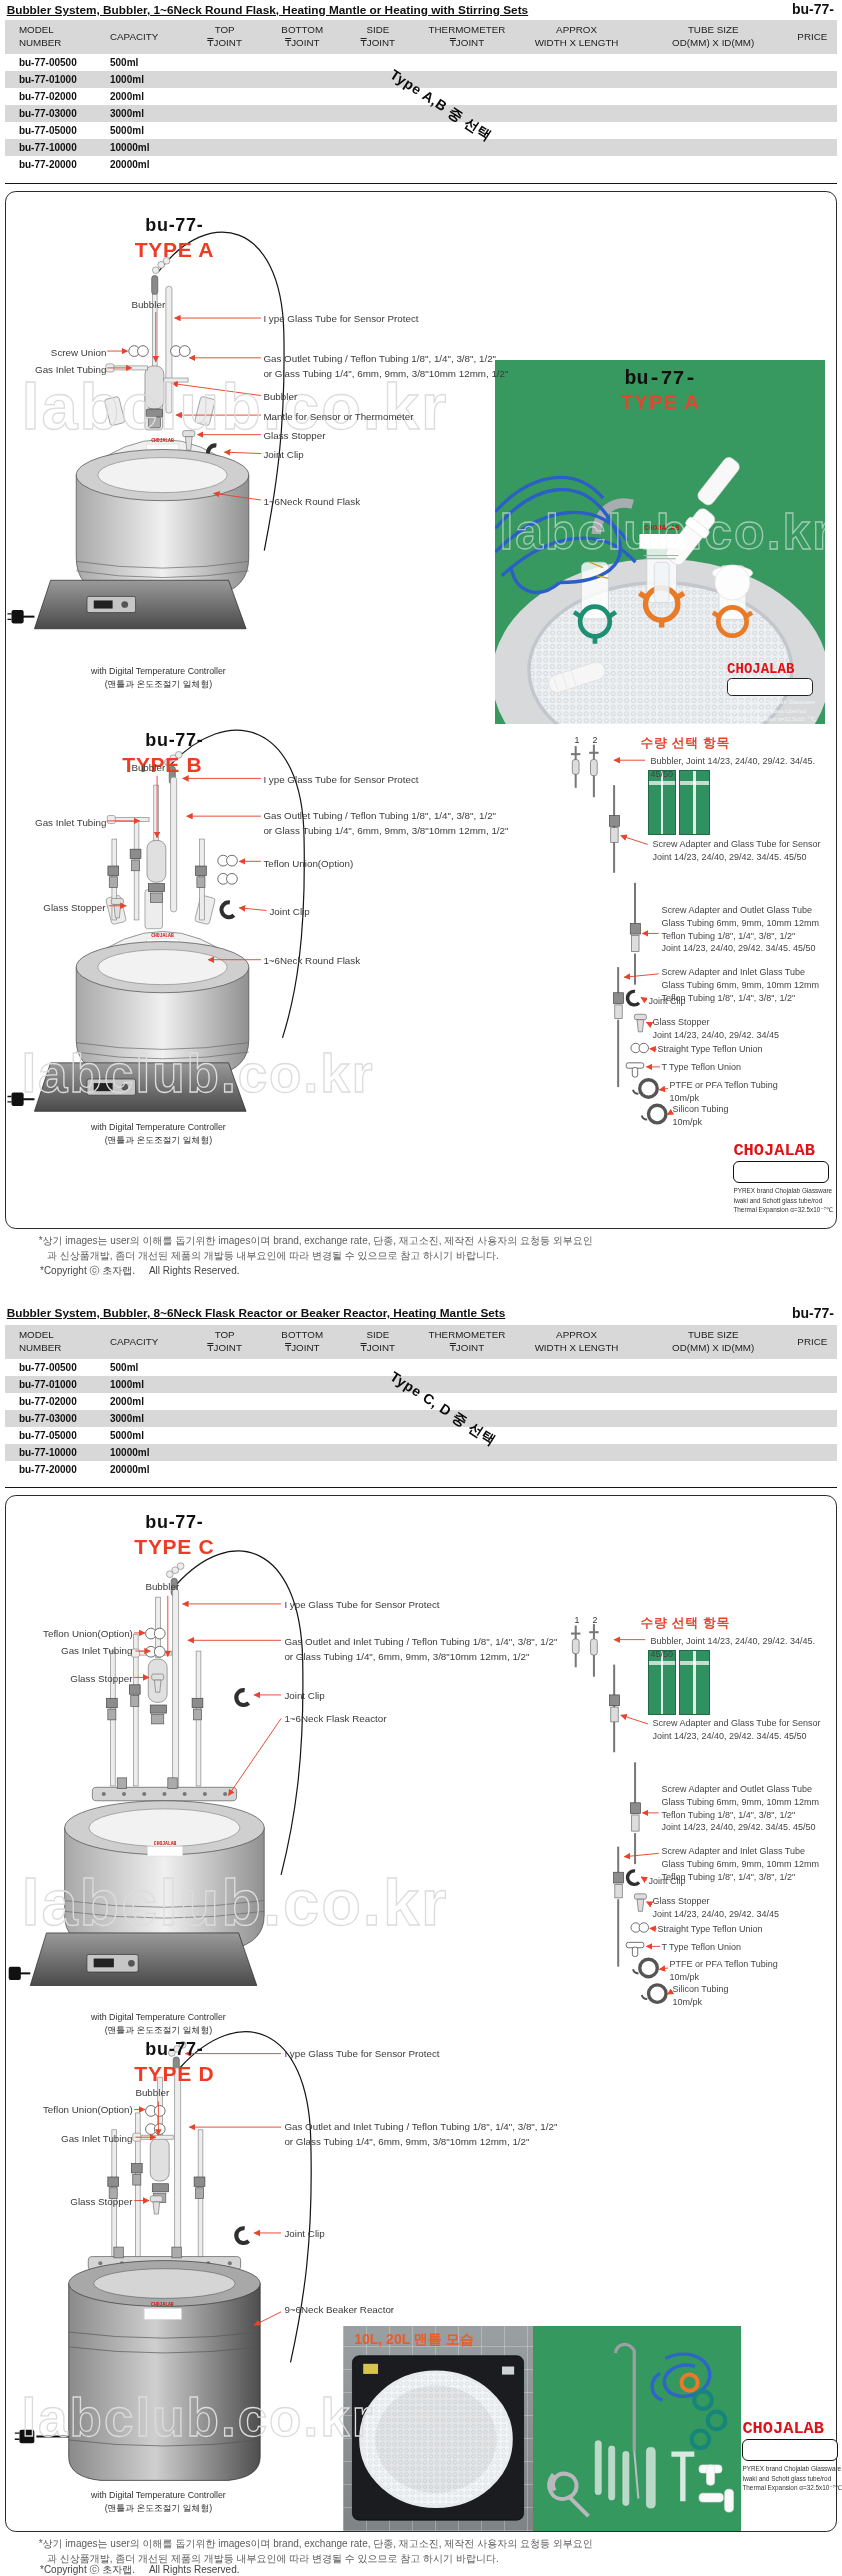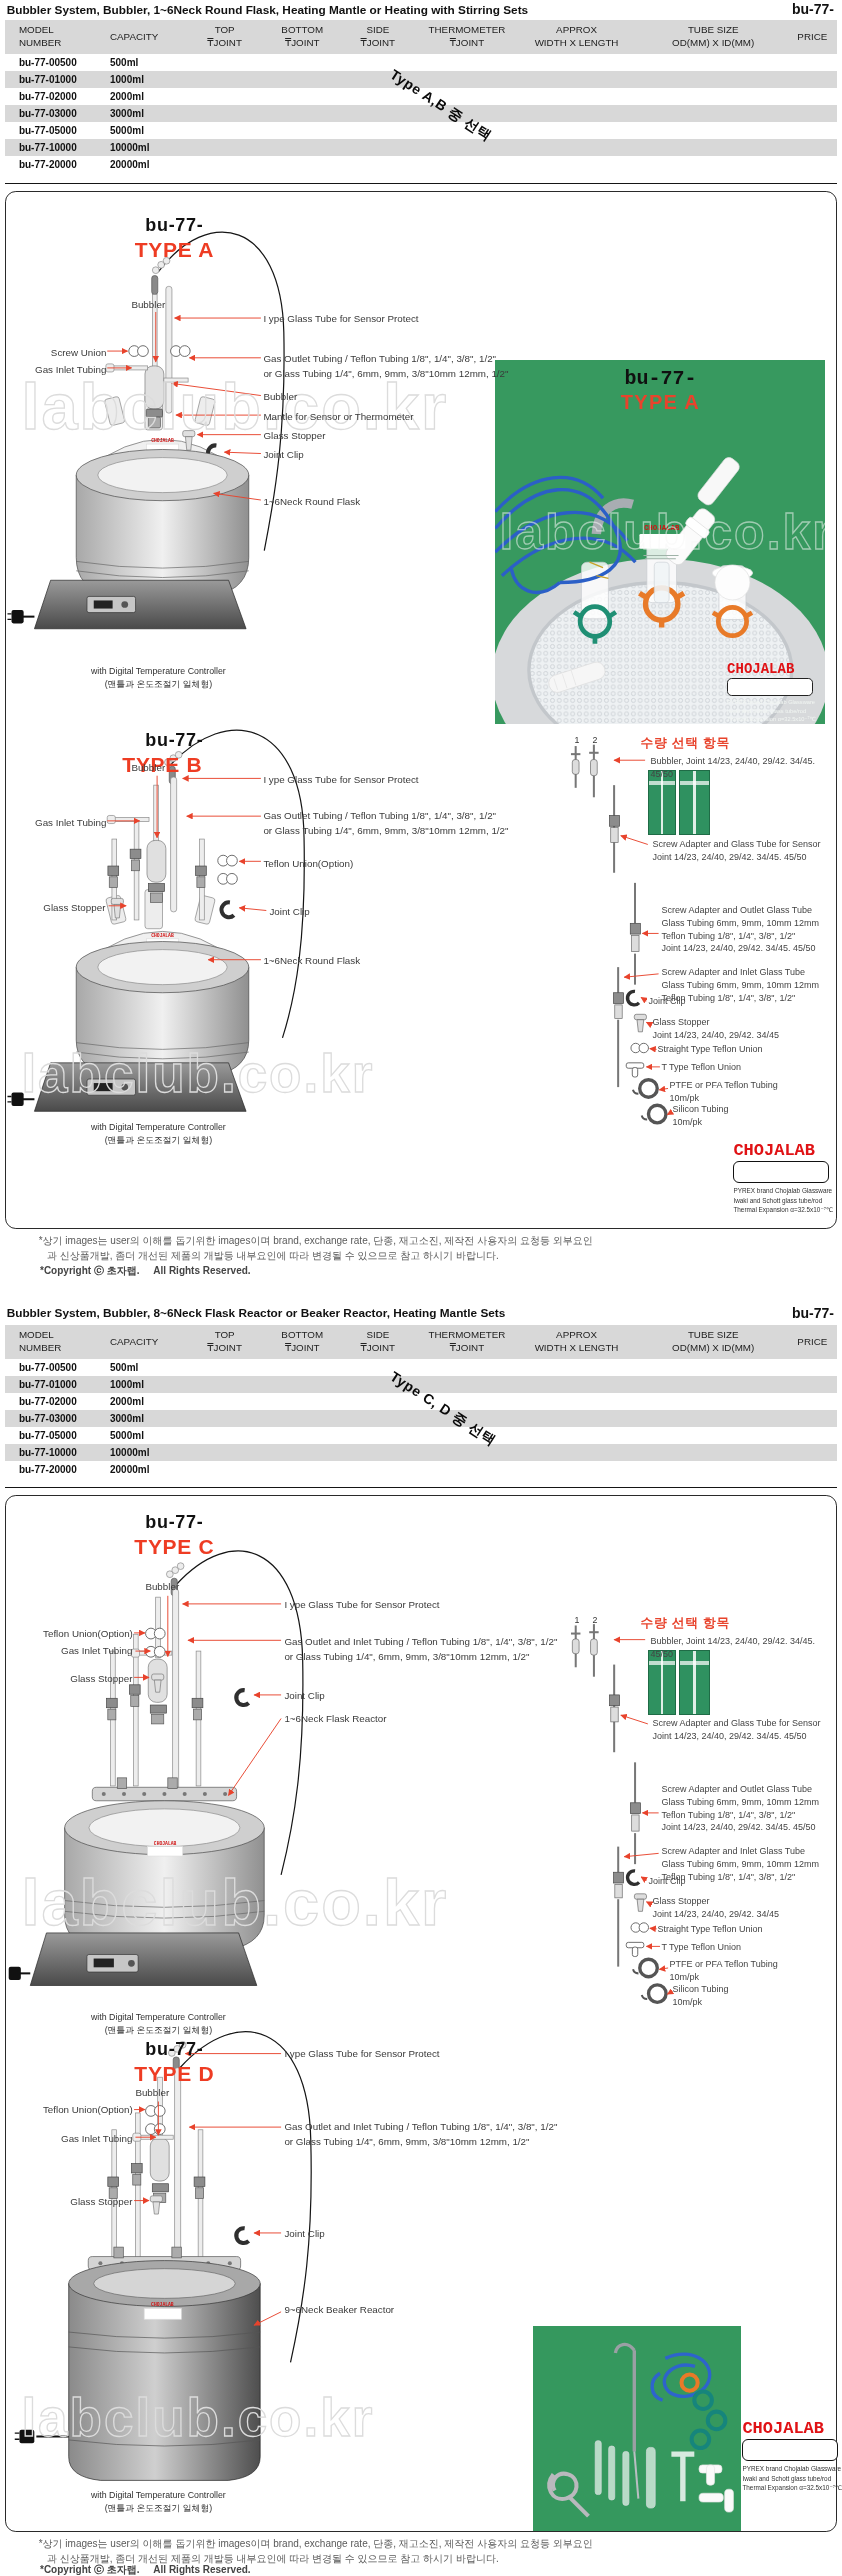--- a/index.html
+++ b/index.html
@@ -1,20 +1,20 @@
 <!DOCTYPE html>
 <html style="font-size:10.8px"><head>
 <meta charset="utf-8">
 <style>
   * { margin:0; padding:0; box-sizing:border-box; }
   body { background:#fff; font-family:"Liberation Sans","DejaVu Sans",sans-serif; }
   .page { position:relative; width:842px; height:2576px; background:#fff; overflow:hidden; }
 
   
-  .sec-title { position:absolute; left:6.7px; font-size:11.8px; font-weight:bold; color:#111; letter-spacing:0; }
+  .sec-title { position:absolute; left:6.7px; font-size:11.8px; font-weight:bold; color:#111; letter-spacing:0;text-decoration:underline; }
   .sec-code  { position:absolute; right:8px; font-size:14px; font-weight: bold; color:#111; }
 
   
   table.spec { position:absolute; left:5.4px; width:832px; border-collapse:collapse; table-layout:fixed; }
   table.spec th { background:#d8d8d8; font-weight:normal; font-size:9.8px; color:#222;
                   white-space:pre-line; line-height:1.32; height:34px; vertical-align:middle;
                   text-align:center; font-family:"Liberation Sans","DejaVu Sans",sans-serif; }
   table.spec th.l { text-align:left; padding-left:13.5px; }
   table.spec td { height:17px; font-size:10px; font-weight:bold; color:#111; padding-left:13.5px; }
   table.spec tbody tr:nth-child(even) td { background:#d8d8d8; }
@@ -60,21 +60,21 @@
   .photoDark { position:absolute; left:337px; top:830px; width:190px; height:205px; overflow:hidden; z-index:3;
                background-color:#8e9294;
                background-image:
                  repeating-linear-gradient(0deg, rgba(255,255,255,.25) 0 0.7px, transparent 0.7px 23px),
                  repeating-linear-gradient(90deg, rgba(255,255,255,.25) 0 0.7px, transparent 0.7px 23px),
                  linear-gradient(180deg,#9aa0a2,#7e8486); }
   .photoDark .capt { position:absolute; left:10.8px; top:5.4px; font-size:14px; font-weight:bold; color:#ee5a24; z-index:4; white-space:nowrap; }
   .photoGreen { position:absolute; left:527px; top:830px; width:208px; height:205px; background:#35985e; overflow:hidden; z-index:3; }
 
   .footline { position:absolute; font-size:10px; color:#5a5a5a; white-space:pre-wrap; z-index:2;margin-left:32px; }
-  .footline.c { color:#444;font-weight:bold; }
+  .footline.c { color:#444; }
 
   svg.overlay { position:absolute; left:0; top:0; z-index:2; }
   .glass  { fill:#ededed; stroke:#888; stroke-width:1; }
   .glass2 { fill:#e0e0e0; stroke:#777; stroke-width:1; }
   .glass3 { fill:#f0f0f0; stroke:#666; stroke-width:1; }
   .metal  { fill:#8c8c8c; stroke:#444; stroke-width:1; }
   .metal2 { fill:#ababab; stroke:#555; stroke-width:1; }
   .outline circle, .outline rect { fill:#fff; stroke:#666; stroke-width:1.4; }
   .cable { fill:none; stroke:#151515; stroke-width:1.8; }
   .tube  { stroke:#777; stroke-width:3; fill:none; }
@@ -912,20 +912,36 @@
     <div class="pitem" style="left:642px; top:379px;">Joint Clip</div>
     <div class="pitem" style="left:646px; top:399px;">Glass Stopper
 Joint 14/23, 24/40, 29/42. 34/45</div>
     <div class="pitem" style="left:651px; top:427px;">Straight Type Teflon Union</div>
     <div class="pitem" style="left:655px; top:445px;">T Type Teflon Union</div>
     <div class="pitem" style="left:663px; top:462px;">PTFE or PFA Teflon Tubing
 10m/pk</div>
     <div class="pitem" style="left:666px; top:487px;">Silicon Tubing
 10m/pk</div>
 
+    <div class="photoDark">
+      <div class="capt">10L, 20L 맨틀 모습</div>
+      <svg width="190" height="205" viewBox="0 0 282 304" style="position:absolute;left:0;top:0;">
+        <defs>
+          <pattern id="meshD2" width="9" height="9" patternUnits="userSpaceOnUse">
+            <rect width="9" height="9" fill="#f2f4f6"></rect>
+            <circle cx="4.5" cy="4.5" r="2.6" fill="none" stroke="#cfd4d8" stroke-width="1"></circle>
+          </pattern>
+        </defs>
+        <rect x="14" y="44" width="254" height="244" rx="10" fill="#1b1c1f" stroke="#000"></rect>
+        <ellipse cx="138" cy="168" rx="112" ry="100" fill="url(#meshD2)" stroke="#e8ebee" stroke-width="4"></ellipse>
+        <ellipse cx="138" cy="168" rx="90" ry="80" fill="rgba(0,0,0,.06)"></ellipse>
+        <rect x="30" y="56" width="22" height="15" fill="#d7c44c"></rect>
+        <rect x="236" y="60" width="18" height="12" fill="#cfd3d6"></rect>
+      </svg>
+    </div>
     <div class="photoGreen">
       <svg width="208" height="205" viewBox="0 0 308 304" style="position:absolute;left:0;top:0;">
         <path d="M150 36 c-10 -14 -26 -10 -28 4 M150 36 v150" stroke="#9aa0a4" stroke-width="5" fill="none"></path>
         <path d="M150 186 l6 70" stroke="#b9bec2" stroke-width="3" fill="none"></path>
         <g fill="none" stroke="#2e64cc" stroke-width="5">
           <path d="M196 48 c40 -18 74 6 64 34 c-10 26 -54 30 -64 8 c-8 -20 18 -38 44 -30"></path>
           <path d="M188 70 c-16 10 -16 34 4 40"></path>
         </g>
         <g fill="none" stroke="#16857c" stroke-width="6">
           <circle cx="252" cy="110" r="13"></circle>

